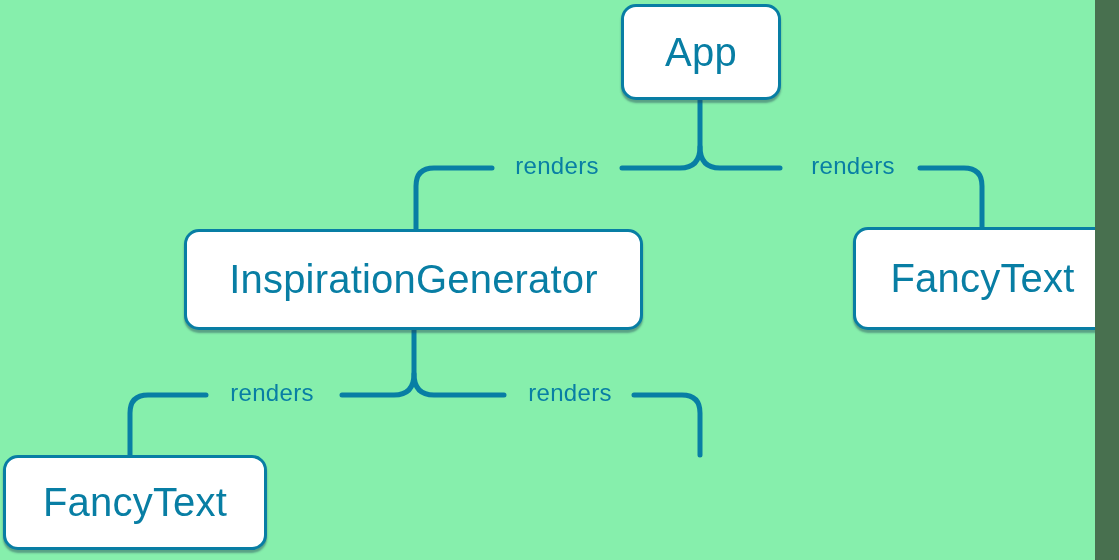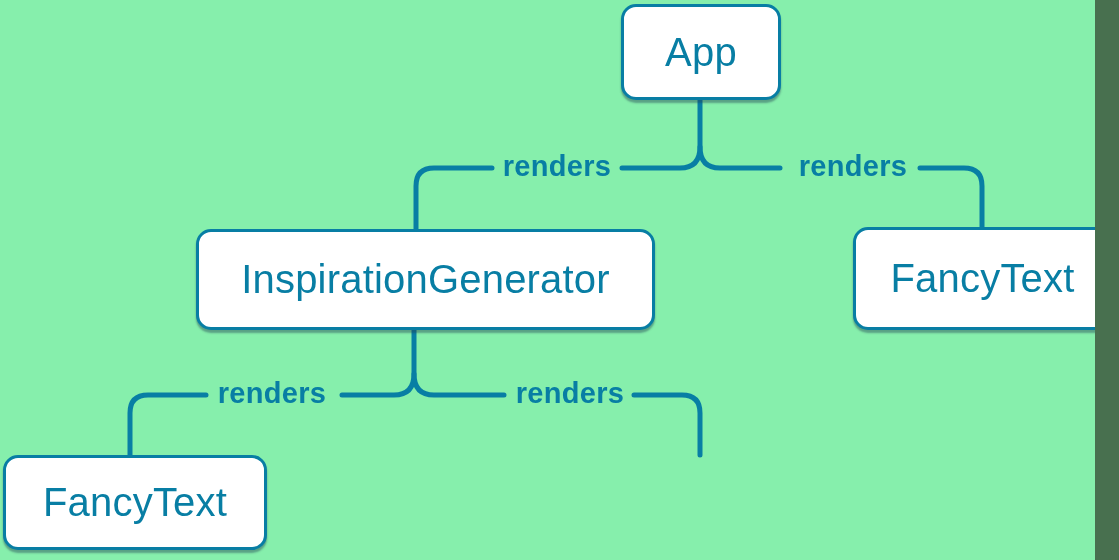--- a/index.html
+++ b/index.html
@@ -19,30 +19,30 @@
     border-radius:15px;
     display:flex;align-items:center;justify-content:center;
     color:#087EA4;
     font-size:40px;
     font-weight:500;
     letter-spacing:0.2px;
     box-shadow:0 3px 2px rgba(35,66,84,0.45);
     box-sizing:border-box;
   }
   .n-app{left:621px;top:4px;width:160px;height:96px;}
-  .n-ig{left:196px;top:229px;width:459px;height:101px;}
+  .n-ig{left:184px;top:229px;width:459px;height:101px;}
   .n-ft-top{left:853px;top:227px;width:259px;height:103px;}
   .n-ft-bottom{left:3px;top:455px;width:264px;height:95px;}
   .n-copyright{left:567px;top:455px;width:268px;height:98px;}
   .edge-label{
     position:absolute;
     transform:translate(-50%,-50%);
     color:#087EA4;
-    font-size:29px;
-    font-weight:700;
+    font-size:24px;
+    font-weight:400;
     letter-spacing:0.3px;
     white-space:nowrap;
   }
   .l-app-ig{left:557px;top:166px;}
   .l-app-ft{left:853px;top:166px;}
   .l-ig-ft{left:272px;top:393px;}
   .l-ig-cr{left:570px;top:393px;}
 </style>
 </head>
 <body>

